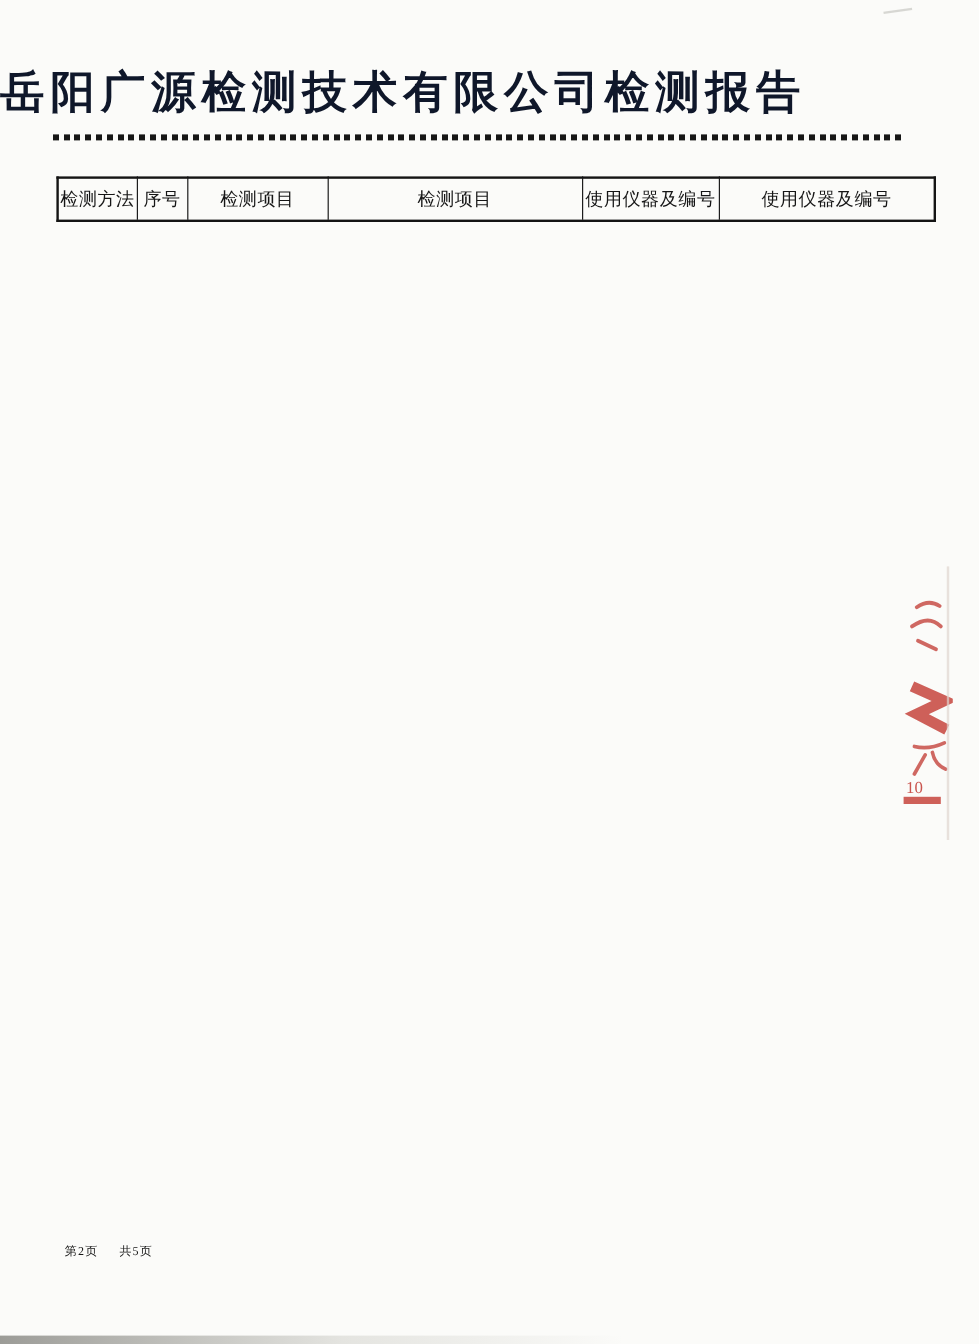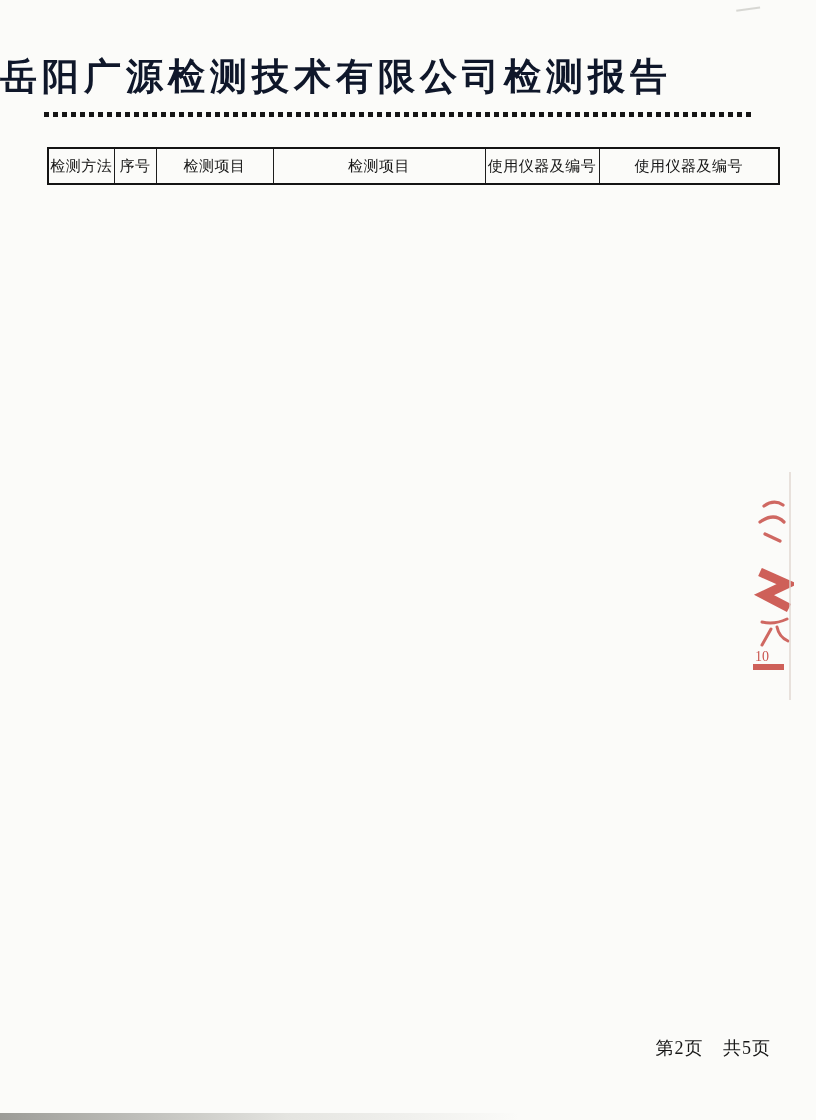--- a/index.html
+++ b/index.html
@@ -34,21 +34,21 @@
   }
   .report th,.report td{
     border:1.5px solid #1d1d1d;
     padding:0;text-align:center;vertical-align:middle;overflow:hidden;
   }
   .report thead tr{height:36px;}
   .report th{font-weight:400;font-size:15px;letter-spacing:.5px;}
 
   .footer{
     position:absolute;top:1036px;left:47px;width:731px;
-    text-align:right;font-size:18px;letter-spacing:1px;
+    text-align:left;font-size:10px;letter-spacing:1px;
   }
   .footer span{margin:0 7px;}
 
   .stamp-fragment{position:absolute;left:750px;top:498px;width:44px;height:175px;}
   .scan-line{
     position:absolute;left:789px;top:472px;width:2px;height:228px;
     background:#e0d6d0;opacity:.7;
   }
   .corner-artifact{
     position:absolute;left:737px;top:8px;width:24px;height:12px;

